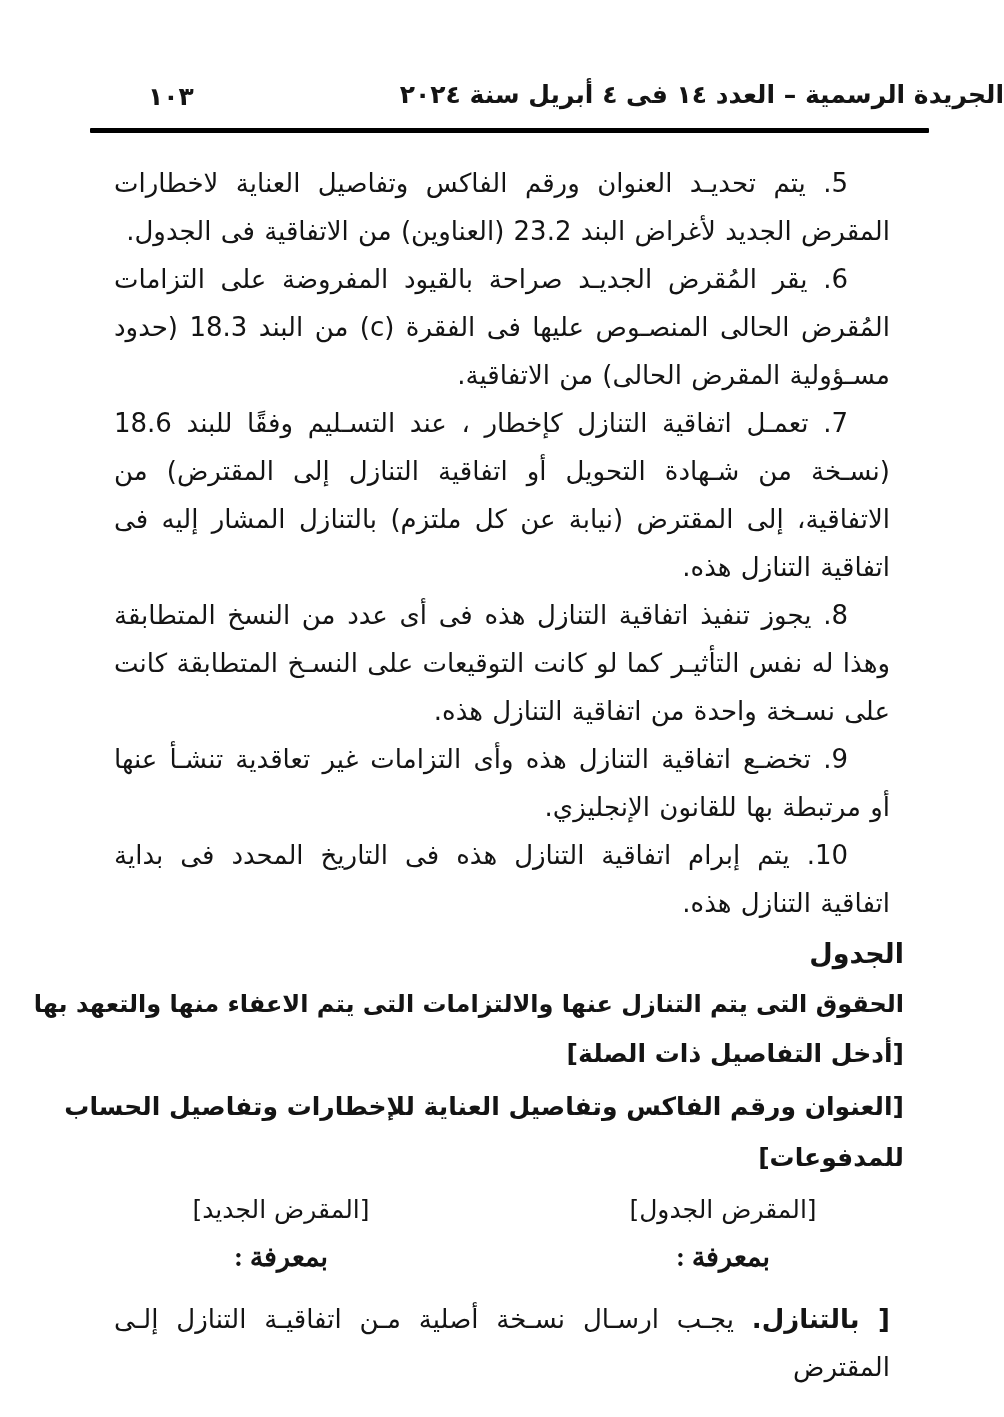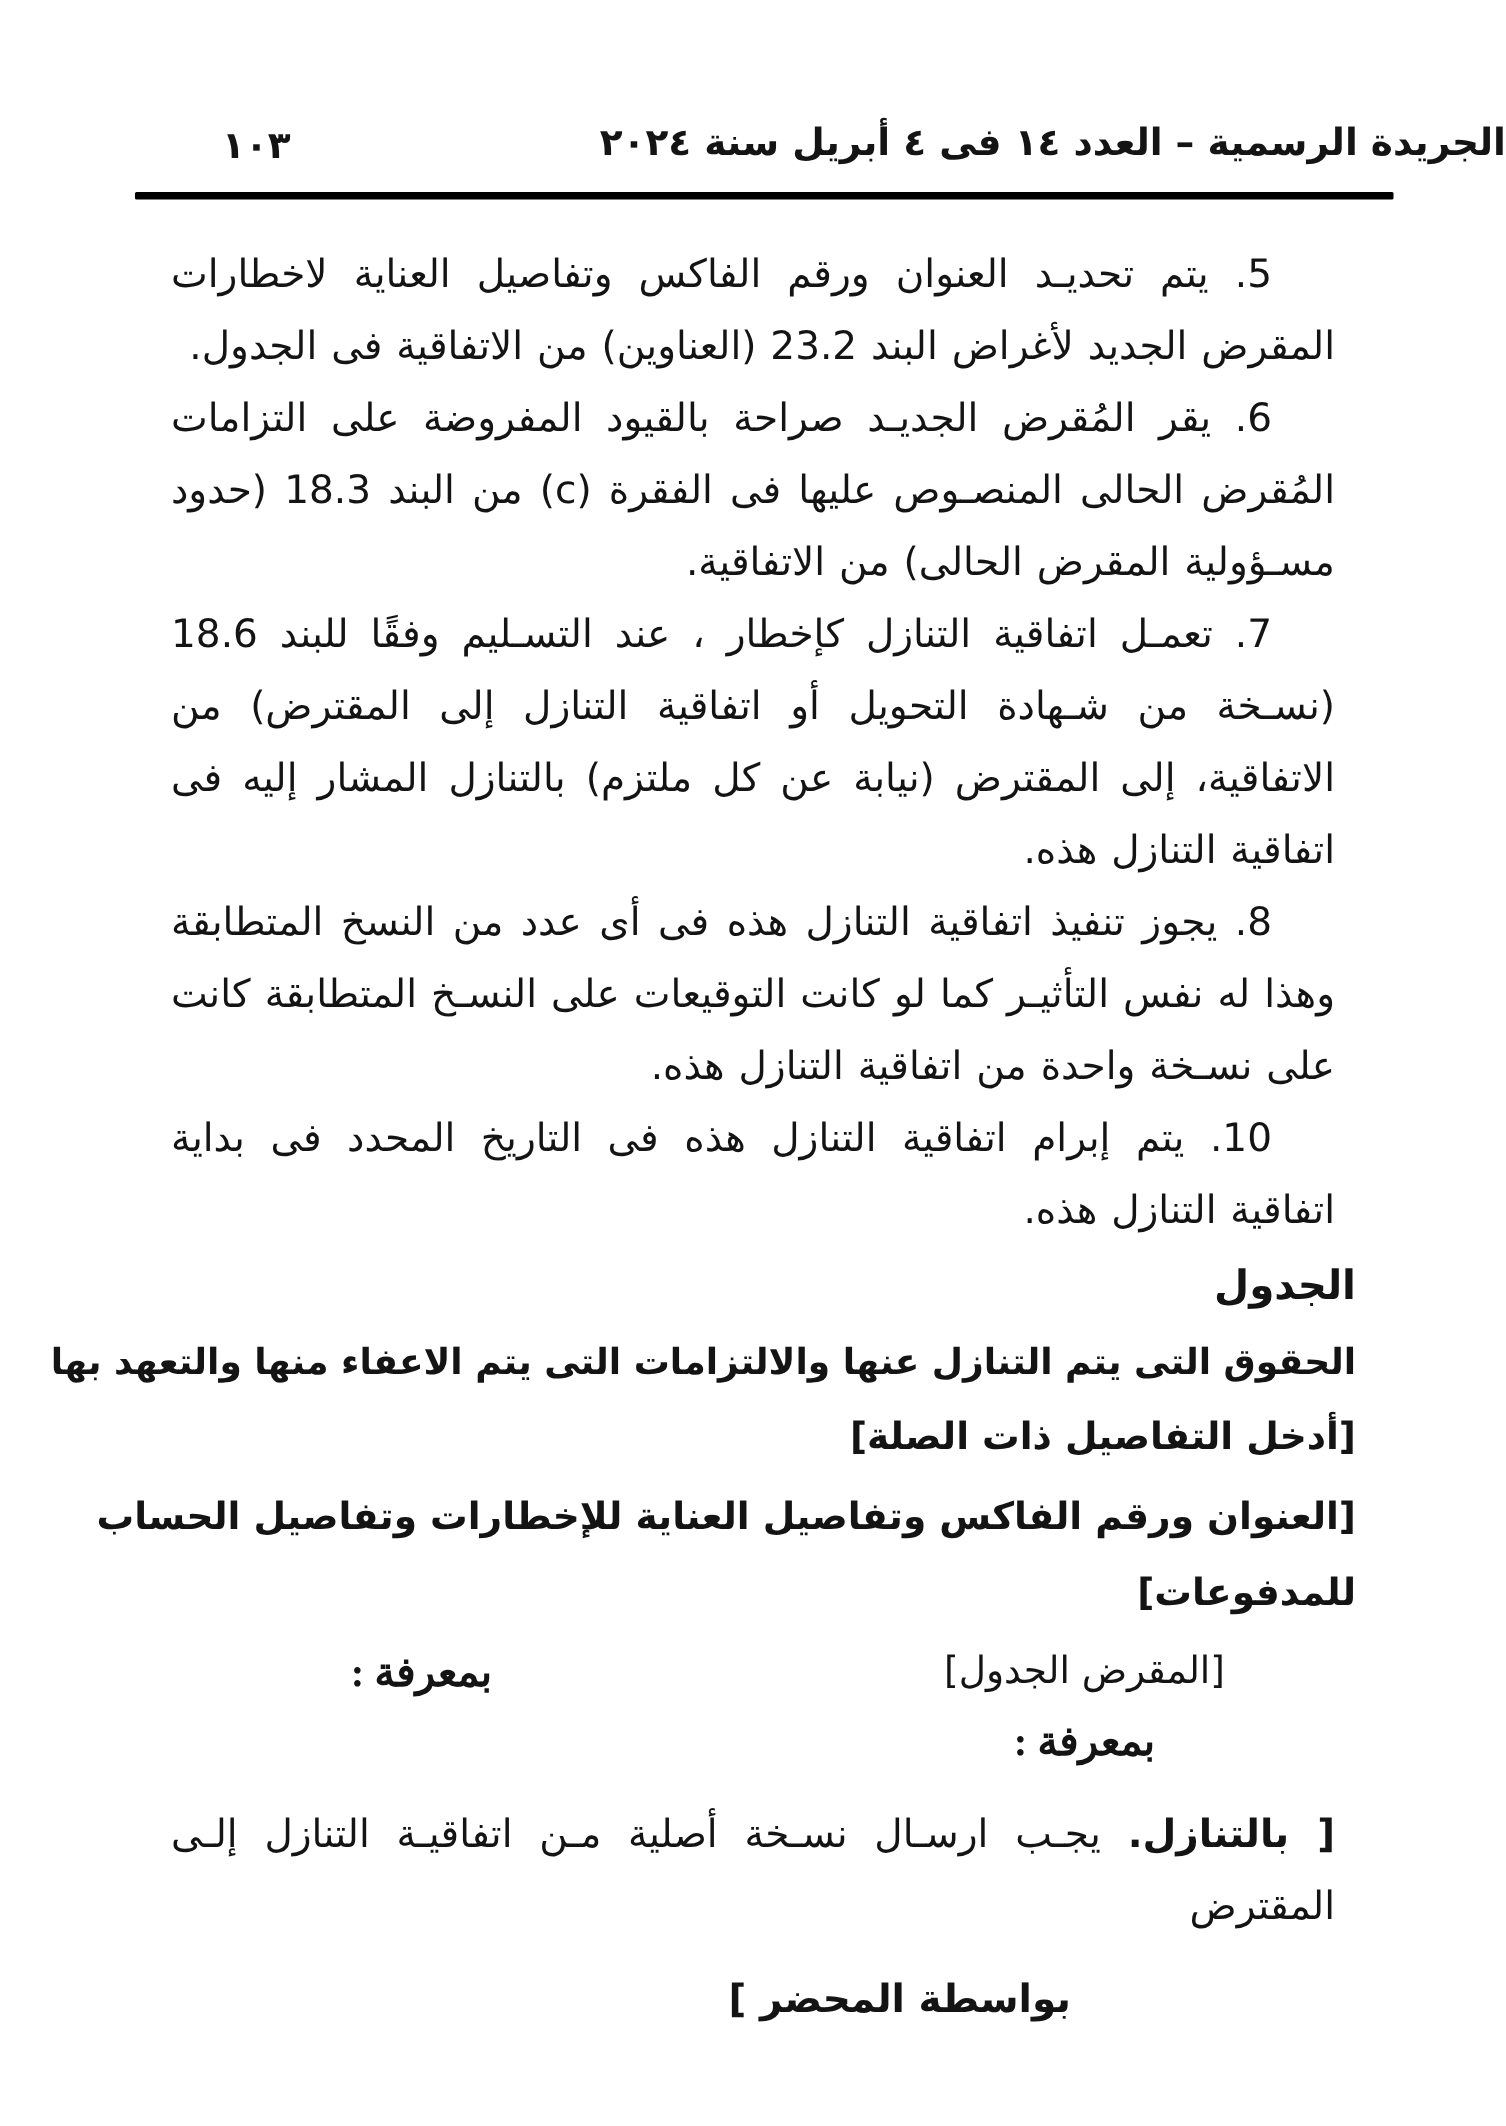--- a/index.html
+++ b/index.html
@@ -129,37 +129,39 @@
     <div class="masthead-title">الجريدة الرسمية – العدد ١٤ فى ٤ أبريل سنة ٢٠٢٤</div>
     <div class="page-number">١٠٣</div>
   </div>
   <div class="masthead-rule"></div>
 
   <div class="body-text">
     <p class="clause">5. يتم تحديـد العنوان ورقم الفاكس وتفاصيل العناية لاخطارات المقرض الجديد لأغراض البند 23.2 (العناوين) من الاتفاقية فى الجدول.</p>
     <p class="clause">6. يقر المُقرض الجديـد صراحة بالقيود المفروضة على التزامات المُقرض الحالى المنصـوص عليها فى الفقرة (c) من البند 18.3 (حدود مسـؤولية المقرض الحالى) من الاتفاقية.</p>
     <p class="clause">7. تعمـل اتفاقية التنازل كإخطار ، عند التسـليم وفقًا للبند 18.6 (نسـخة من شـهادة التحويل أو اتفاقية التنازل إلى المقترض) من الاتفاقية، إلى المقترض (نيابة عن كل ملتزم) بالتنازل المشار إليه فى اتفاقية التنازل هذه.</p>
     <p class="clause">8. يجوز تنفيذ اتفاقية التنازل هذه فى أى عدد من النسخ المتطابقة وهذا له نفس التأثيـر كما لو كانت التوقيعات على النسـخ المتطابقة كانت على نسـخة واحدة من اتفاقية التنازل هذه.</p>
+    <p class="clause">9. تخضـع اتفاقية التنازل هذه وأى التزامات غير تعاقدية تنشـأ عنها أو مرتبطة بها للقانون الإنجليزي.</p>
     <p class="clause">10. يتم إبرام اتفاقية التنازل هذه فى التاريخ المحدد فى بداية اتفاقية التنازل هذه.</p>
   </div>
 
   <div class="schedule">
     <div class="sched-title">الجدول</div>
     <div class="sched-subtitle">الحقوق التى يتم التنازل عنها والالتزامات التى يتم الاعفاء منها والتعهد بها</div>
     <div class="sched-insert">[أدخل التفاصيل ذات الصلة]</div>
     <div class="sched-address-1">[العنوان ورقم الفاكس وتفاصيل العناية للإخطارات وتفاصيل الحساب</div>
     <div class="sched-address-2">للمدفوعات]</div>
   </div>
 
   <div class="signatories">
     <div class="sig-col">
       <div class="sig-party">[المقرض الجدول]</div>
       <div class="sig-by">بمعرفة :</div>
     </div>
     <div class="sig-col">
+      <div class="sig-party">[المقرض الجديد]</div>
       <div class="sig-by">بمعرفة :</div>
     </div>
   </div>
 
   <div class="note">
     <div class="note-line1">
       <span class="note-prefix">[ بالتنازل.</span><span> يجـب ارسـال نسـخة أصلية مـن اتفاقيـة التنازل إلـى المقترض</span>
     </div>
     <div class="note-line2">بواسطة المحضر ]</div>
   </div>

